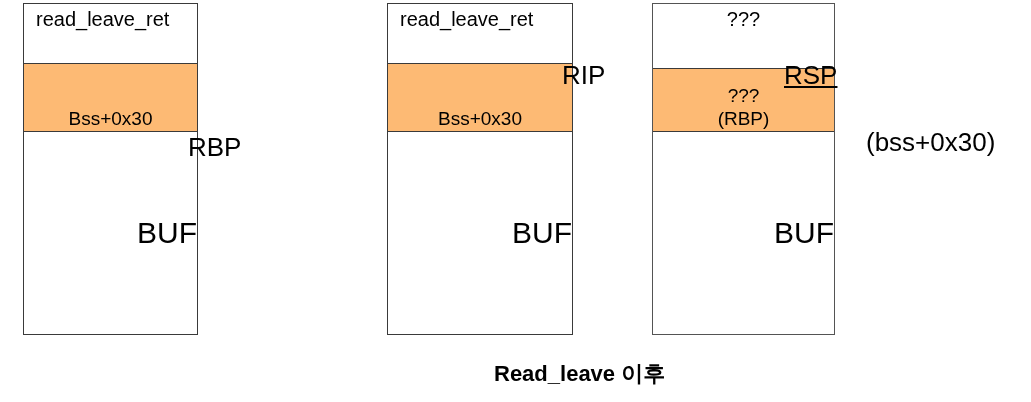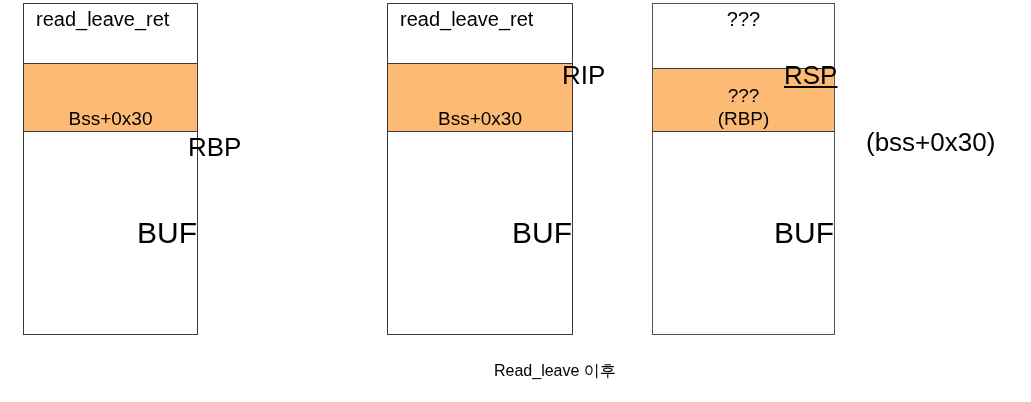--- a/index.html
+++ b/index.html
@@ -82,23 +82,24 @@
 
   .side-label {
     position: absolute;
     font-size: 26px;
     line-height: 1;
     white-space: nowrap;
   }
 
   .caption {
     position: absolute;
-    font-size: 16px;
+    font-size: 22px;
     line-height: 1;
     white-space: nowrap;
+    font-weight: bold;
   }
 
   
   #stack-1 { left: 3px;  top: 3px; width: 175px; height: 332px; }
   #stack-1 .cell-top  { height: 59px; }
   #stack-1 .cell-blue { top: 59px; height: 69px; }
   #stack-1 .cell-buf  { top: 128px; bottom: 0; }
 
   
   #stack-2 { left: 367px; top: 3px; width: 186px; height: 332px; }

